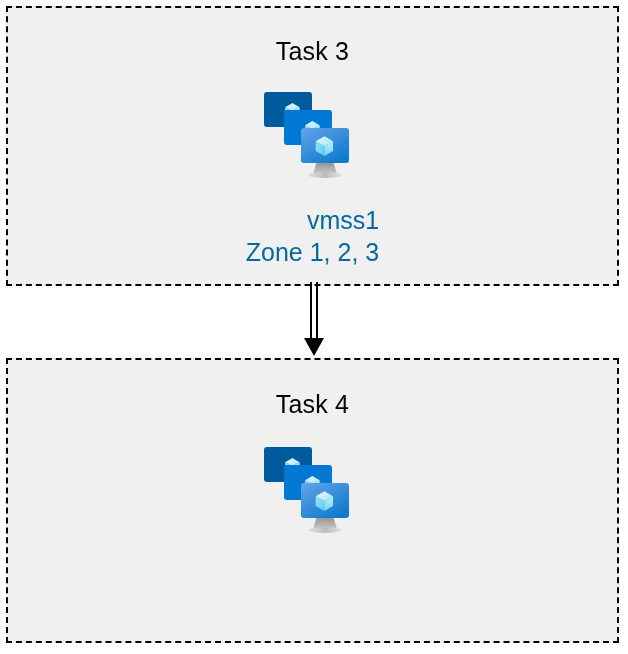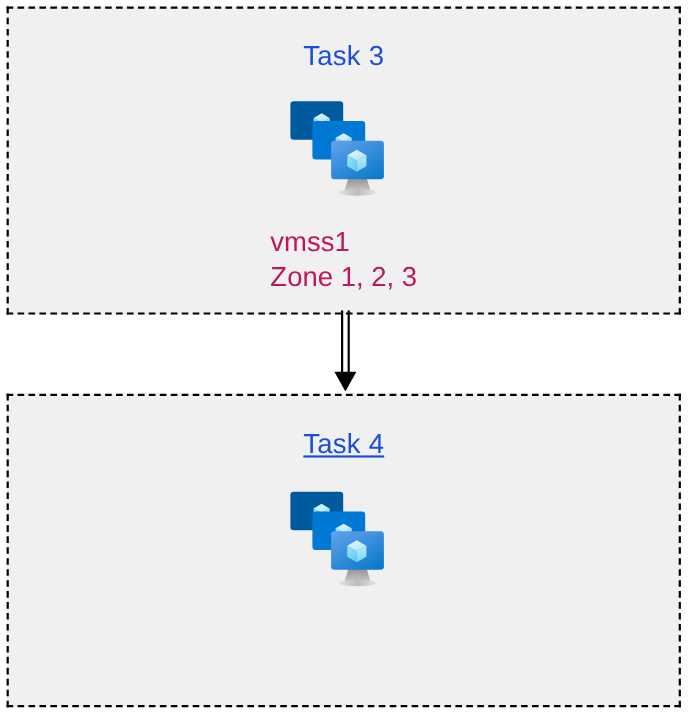--- a/index.html
+++ b/index.html
@@ -44,37 +44,37 @@
   }
 
   #box-task4 {
     left: 6px;
     top: 358px;
     width: 613px;
     height: 285px;
   }
 
   .task-title {
-    color: #1d4ed8;
+    color: #000000;
     font-size: 25px;
     font-weight: 400;
     letter-spacing: 0.2px;
     text-align: center;
     line-height: 1;
     white-space: nowrap;
   }
 
   #box-task3 .task-title { margin-top: 31px; }
-  #box-task4 .task-title { margin-top: 32px; text-decoration: underline; }
+  #box-task4 .task-title { margin-top: 32px; }
 
   .task-label {
-    color: #be185d;
+    color: #0369a1;
     font-size: 25px;
     font-weight: 400;
-    text-align: left;
+    text-align: right;
     line-height: 1.28;
     white-space: pre-line;
   }
 
   #box-task3 .icon-wrap { margin-top: 22px; }
   #box-task4 .icon-wrap { margin-top: 24px; }
 
   #box-task3 .task-label { margin-top: 18px; }
   #box-task4 .task-label { margin-top: 38px; }
 

